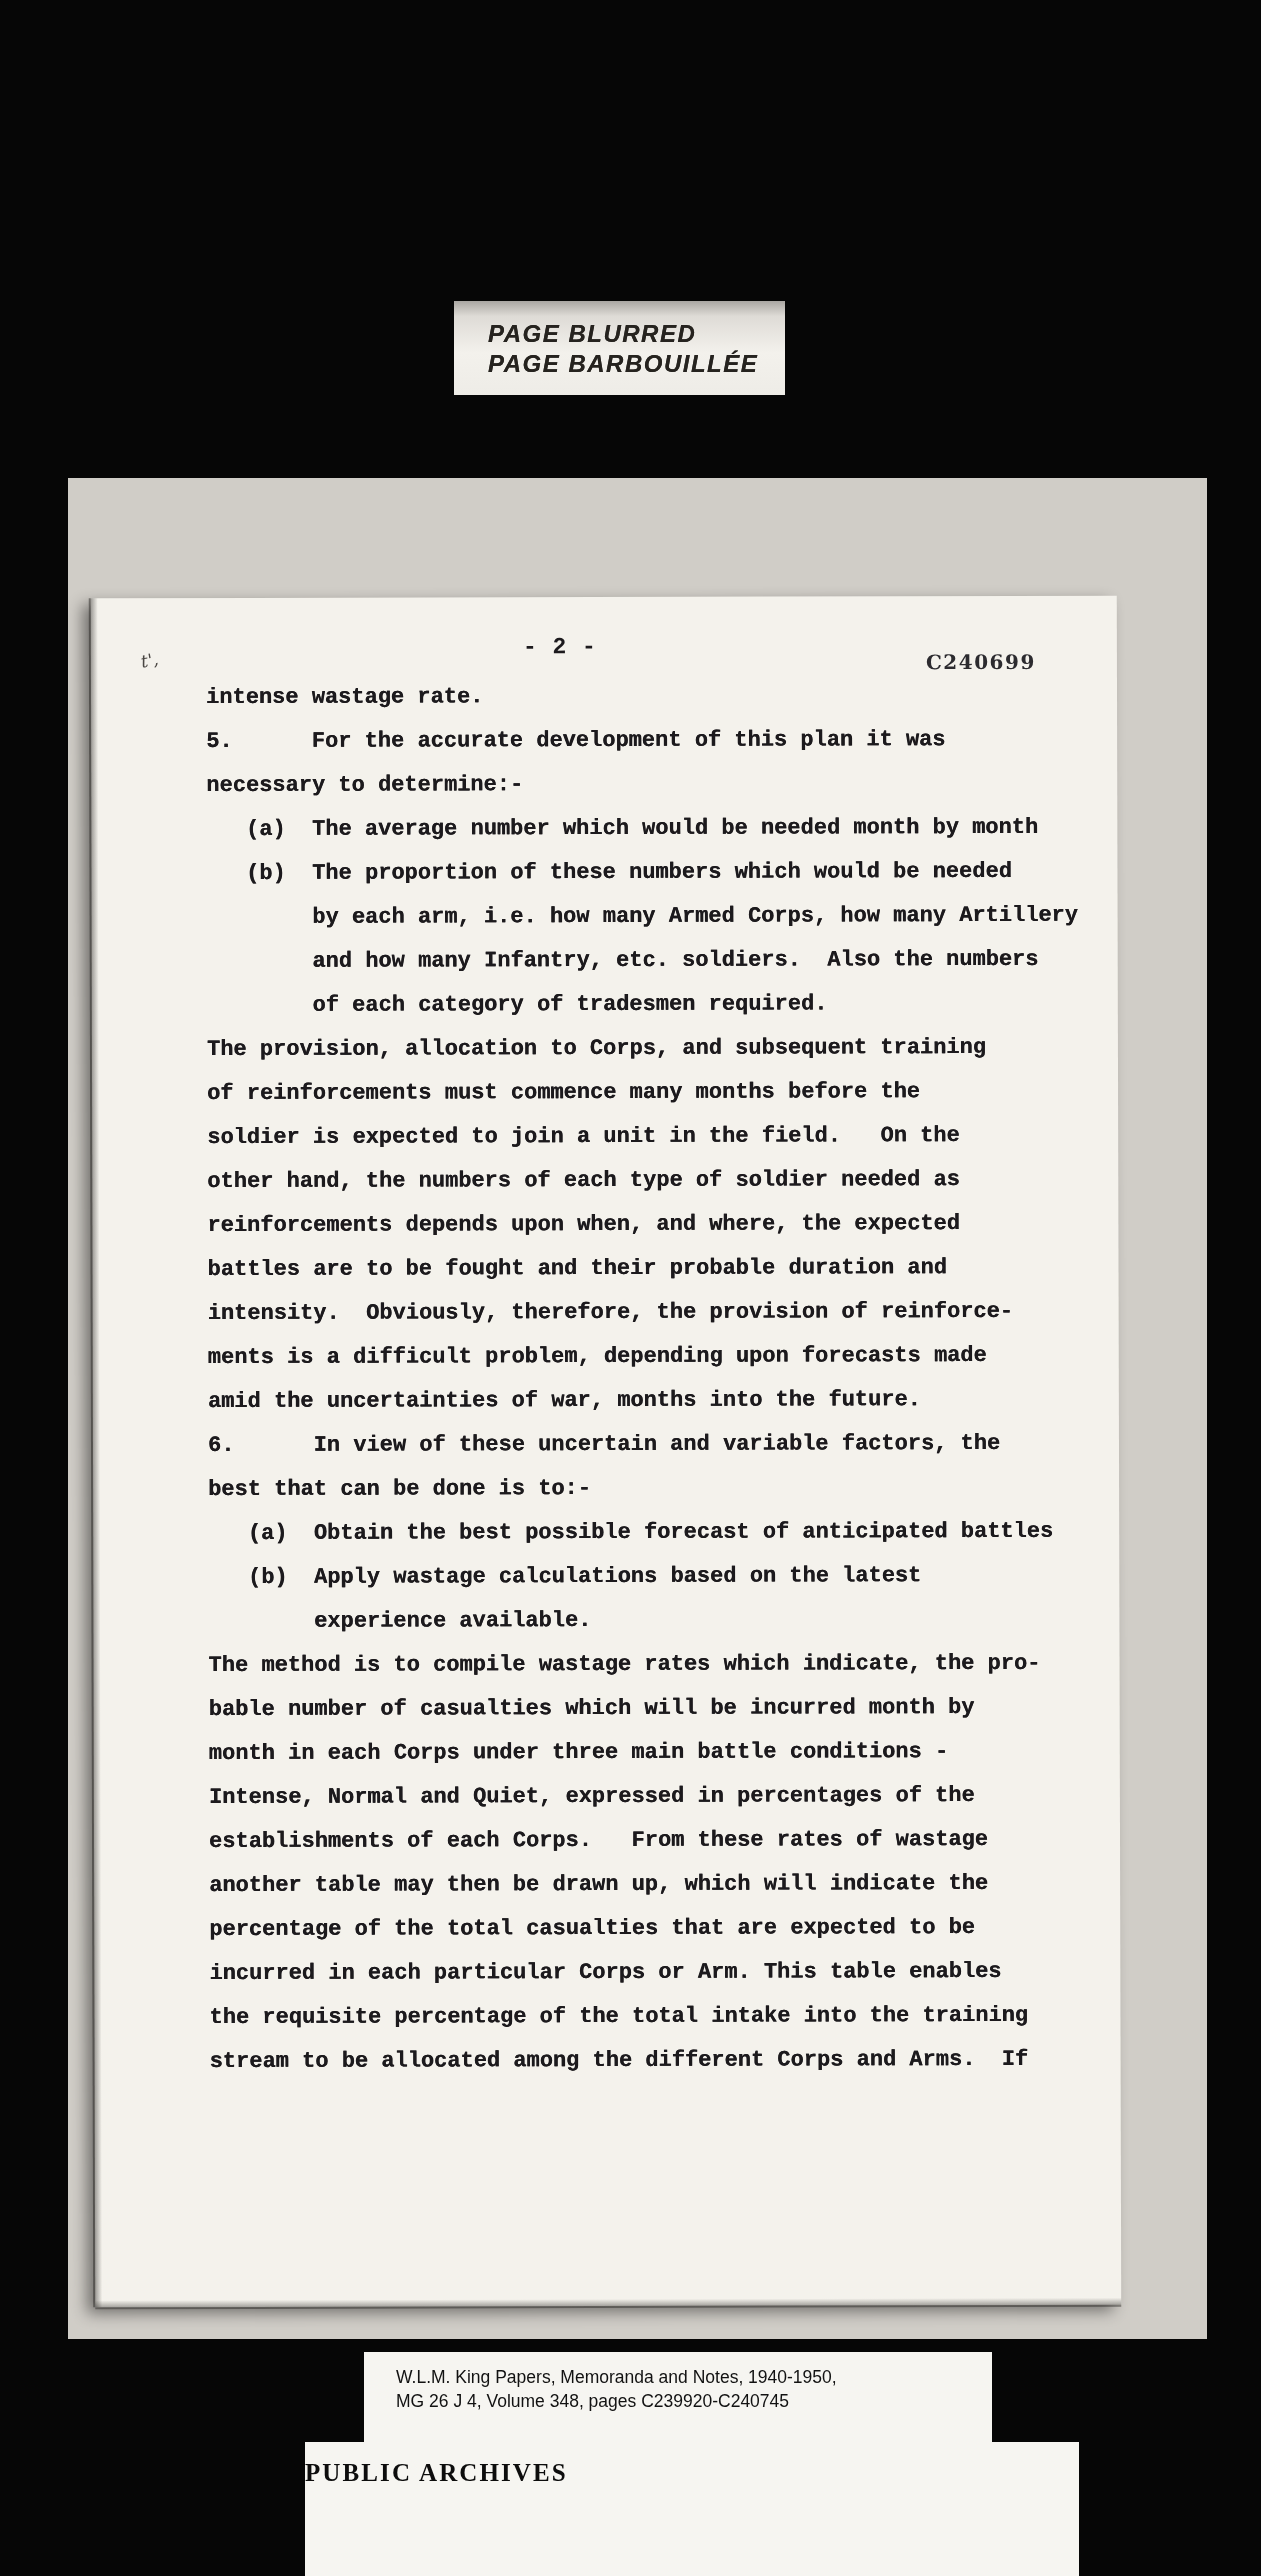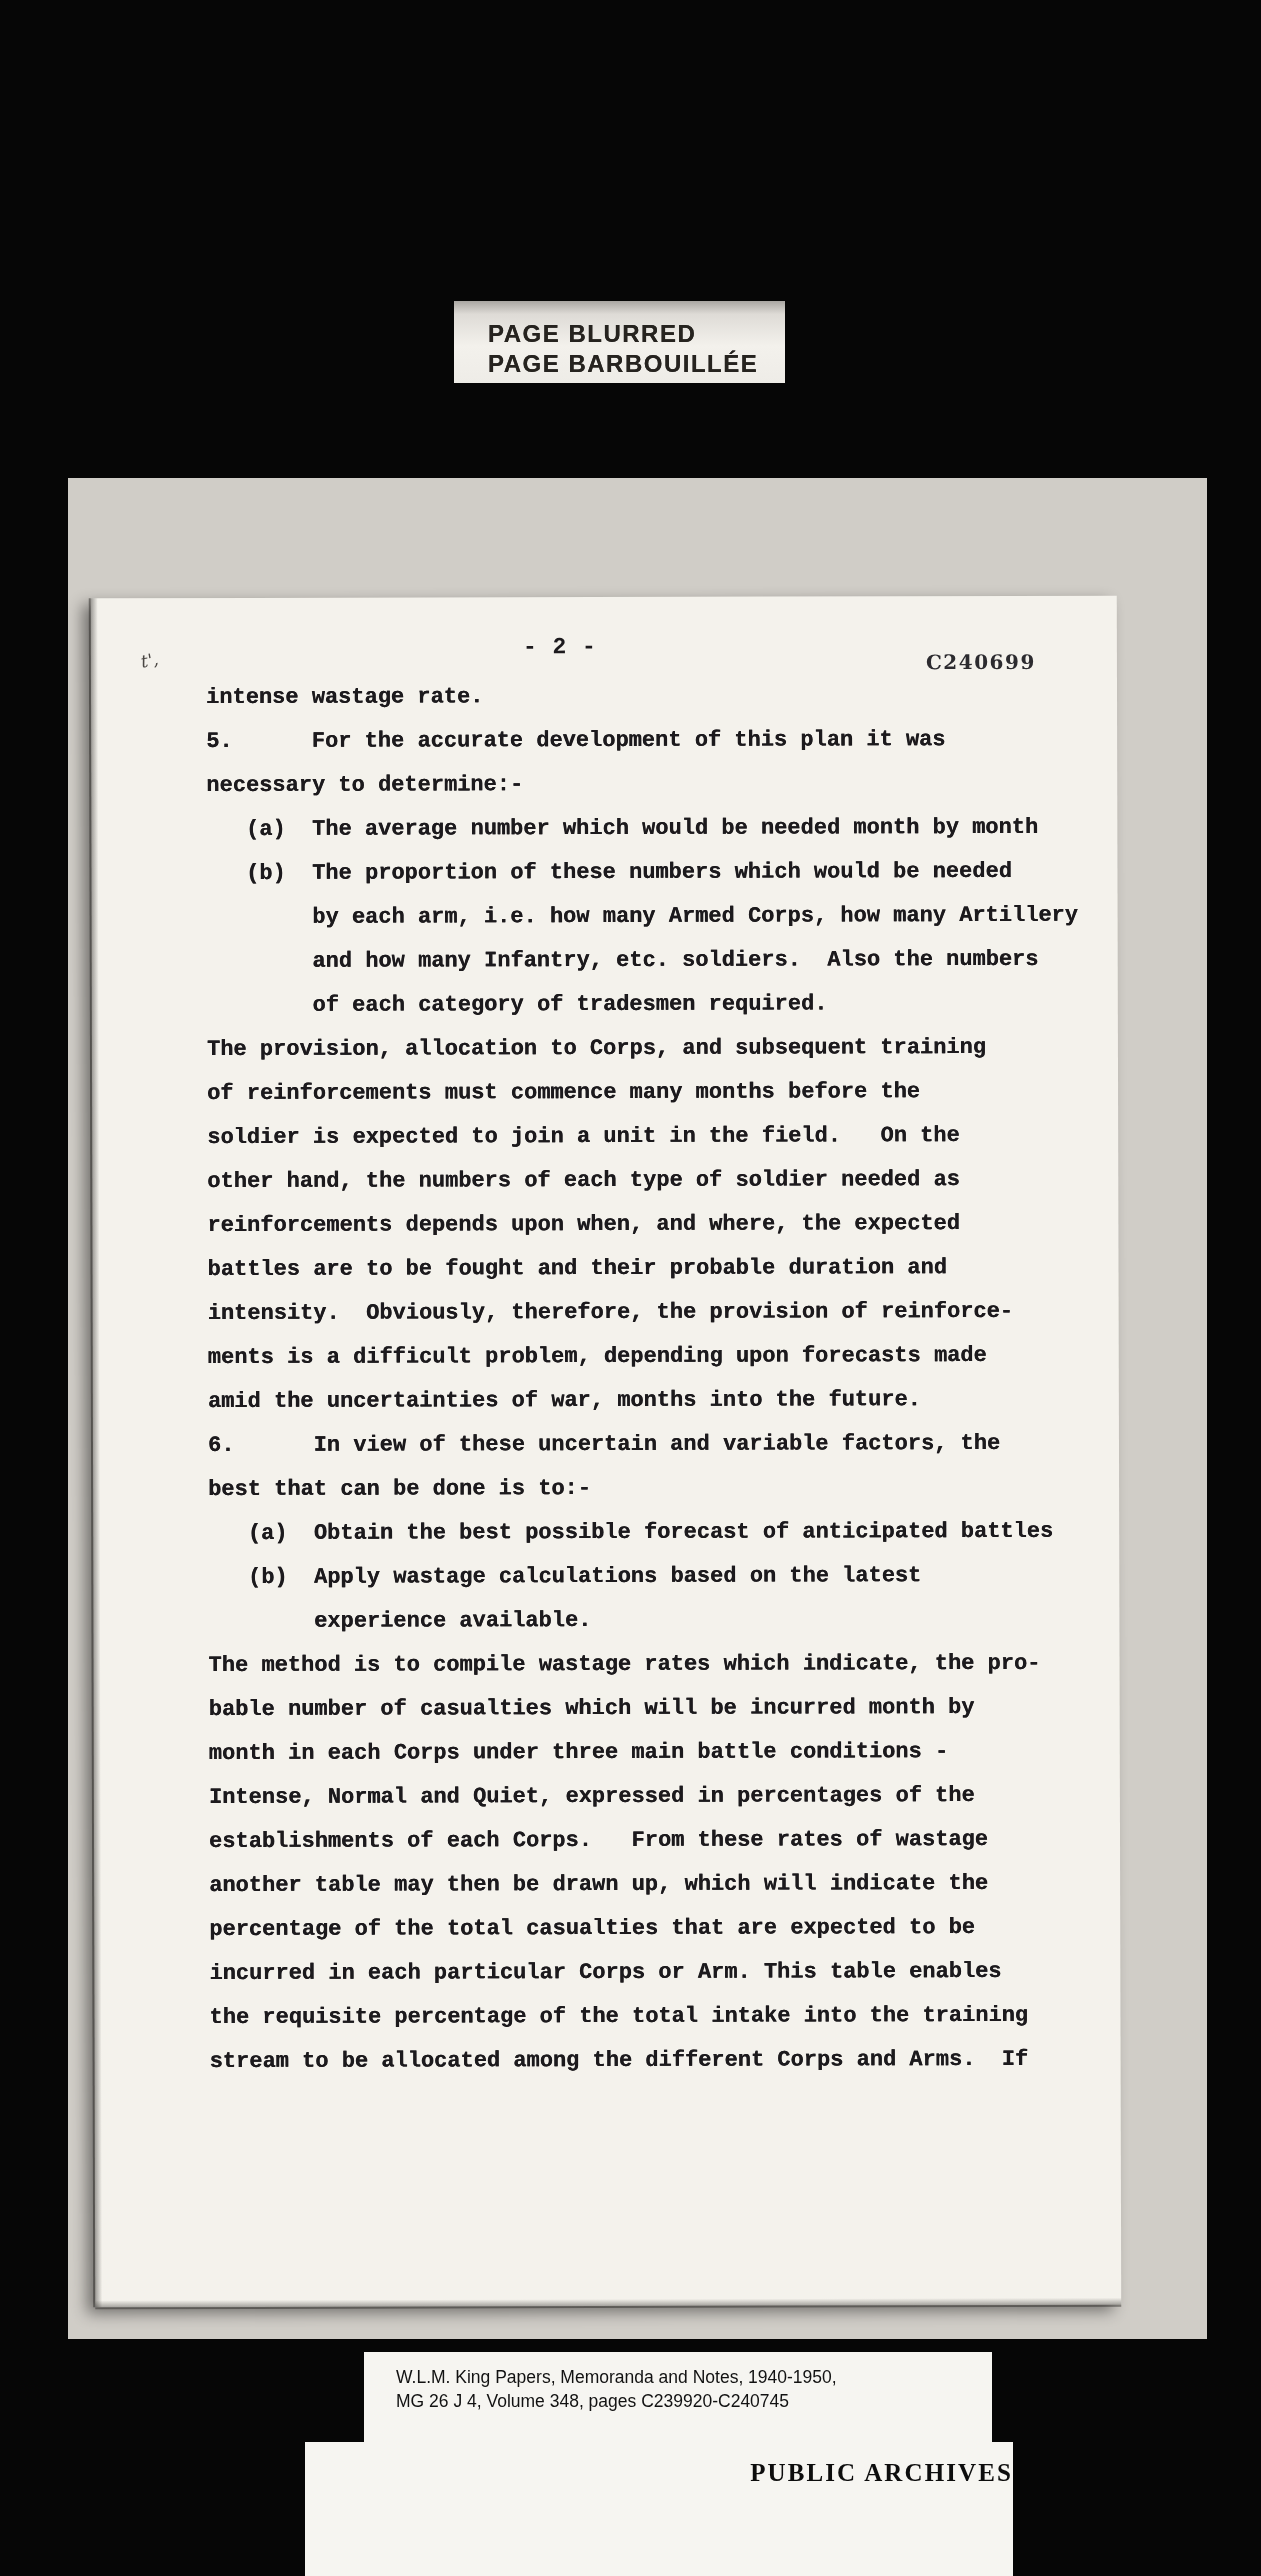--- a/index.html
+++ b/index.html
@@ -15,22 +15,23 @@
     overflow: hidden;
     font-family: "Liberation Sans", sans-serif;
   }
 
   
   .stamp-box {
     position: absolute;
     left: 454px;
     top: 301px;
     width: 331px;
-    height: 82px;
+    height: 94px;
     background: linear-gradient(180deg, #a9a6a2 0%, #dedbd6 16%, #f3f1ec 55%, #eeece7 100%);
+    font-style: italic;
   }
   .stamp-inner { padding: 17.5px 0 0 34px; }
   .stamp-line {
     font-family: "Liberation Sans", sans-serif;
     font-weight: 700;
     font-size: 24px;
     line-height: 30px;
     letter-spacing: 1.5px;
     color: #26231f;
     text-shadow: 0 0 0.5px #3a3733;
@@ -130,24 +131,24 @@
     line-height: 24px;
     font-weight: 500;
     color: #121212;
   }
 
   
   .archive-box {
     position: absolute;
     left: 305px;
     top: 2442px;
-    width: 708px;
+    width: 774px;
     height: 135px;
     background: #f6f5f1;
-    text-align: right;
+    text-align: left;
   }
   .archive-inner {
     padding-top: 14.4px;
     font-family: "Liberation Serif", "DejaVu Serif", serif;
     font-weight: 700;
     font-size: 25px;
     line-height: 33px;
     letter-spacing: 2.1px;
     color: #0d0d0d;
   }

